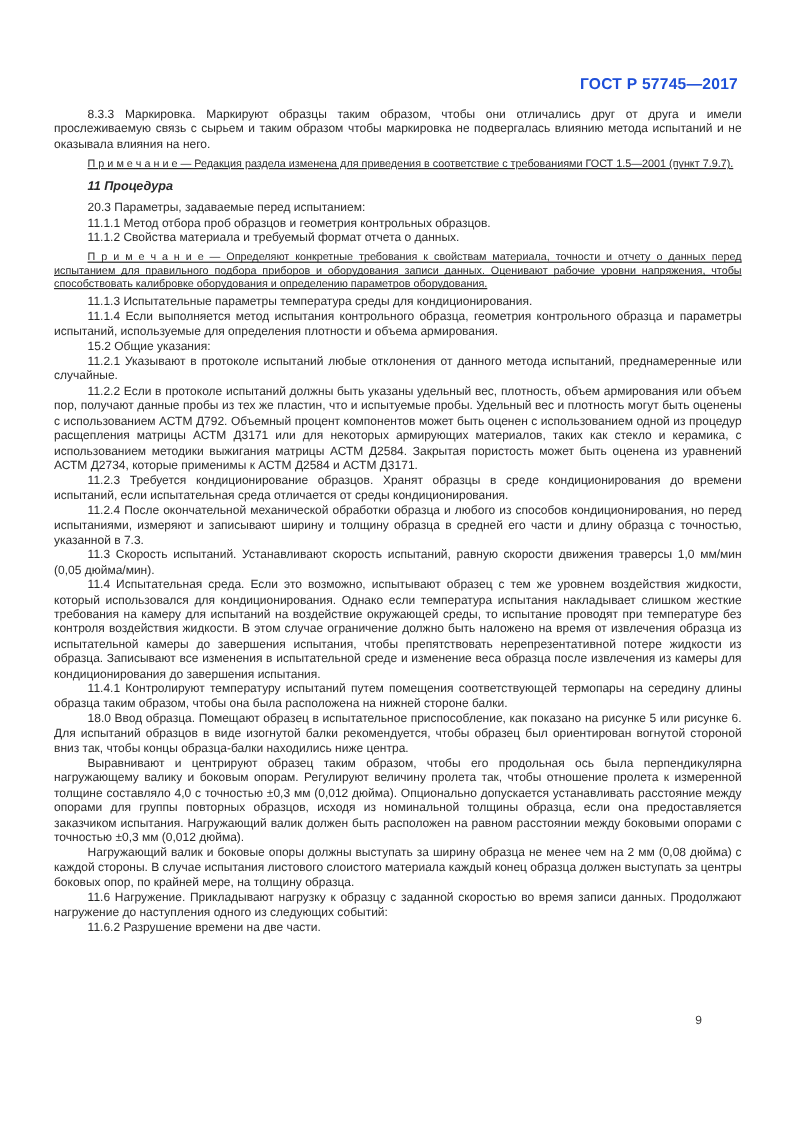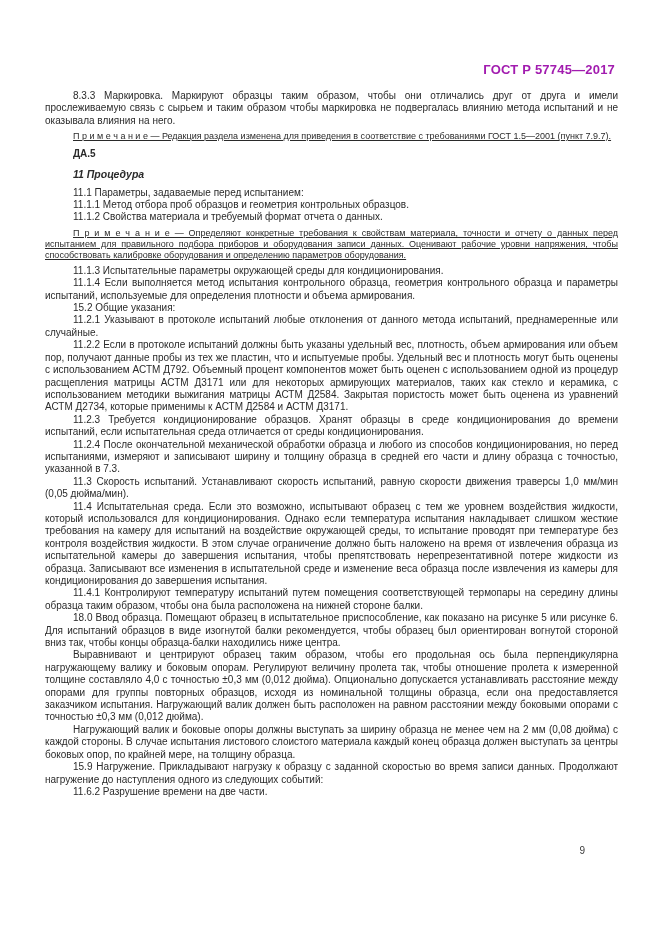--- a/index.html
+++ b/index.html
@@ -15,21 +15,21 @@
     font-family: "Liberation Sans", sans-serif;
     color: #2a2a2a;
     overflow: hidden;
   }
   .doc-header {
     position: absolute;
     top: 62px;
     right: 46px;
     font-size: 13px;
     font-weight: bold;
-    color: #a21caf;
+    color: #1d4ed8;
     letter-spacing: 0.2px;
   }
   .content {
     position: absolute;
     top: 90px;
     left: 45px;
     width: 573px;
   }
   .content p {
     margin: 0;
@@ -76,38 +76,37 @@
 </head>
 <body>
 
 <div class="page">
 
   <div class="doc-header">ГОСТ Р 57745—2017</div>
 
   <div class="content">
     <p class="para">8.3.3 Маркировка. Маркируют образцы таким образом, чтобы они отличались друг от друга и имели прослеживаемую связь с сырьем и таким образом чтобы маркировка не подвергалась влиянию метода испытаний и не оказывала влияния на него.</p>
     <p class="note">П р и м е ч а н и е — Редакция раздела изменена для приведения в соответствие с требованиями ГОСТ 1.5—2001 (пункт 7.9.7).</p>
-    <p class="label-bold">ДА.5</p>
     <p class="heading">11 Процедура</p>
-    <p class="para">11.1 Параметры, задаваемые перед испытанием:</p>
+    <p class="para">20.3 Параметры, задаваемые перед испытанием:</p>
     <p class="para">11.1.1 Метод отбора проб образцов и геометрия контрольных образцов.</p>
     <p class="para">11.1.2 Свойства материала и требуемый формат отчета о данных.</p>
     <p class="note">П р и м е ч а н и е — Определяют конкретные требования к свойствам материала, точности и отчету о данных перед испытанием для правильного подбора приборов и оборудования записи данных. Оценивают рабочие уровни напряжения, чтобы способствовать калибровке оборудования и определению параметров оборудования.</p>
-    <p class="para">11.1.3 Испытательные параметры окружающей среды для кондиционирования.</p>
+    <p class="para">11.1.3 Испытательные параметры температура среды для кондиционирования.</p>
     <p class="para">11.1.4 Если выполняется метод испытания контрольного образца, геометрия контрольного образца и параметры испытаний, используемые для определения плотности и объема армирования.</p>
     <p class="para">15.2 Общие указания:</p>
     <p class="para">11.2.1 Указывают в протоколе испытаний любые отклонения от данного метода испытаний, преднамеренные или случайные.</p>
     <p class="para">11.2.2 Если в протоколе испытаний должны быть указаны удельный вес, плотность, объем армирования или объем пор, получают данные пробы из тех же пластин, что и испытуемые пробы. Удельный вес и плотность могут быть оценены с использованием АСТМ Д792. Объемный процент компонентов может быть оценен с использованием одной из процедур расщепления матрицы АСТМ Д3171 или для некоторых армирующих материалов, таких как стекло и керамика, с использованием методики выжигания матрицы АСТМ Д2584. Закрытая пористость может быть оценена из уравнений АСТМ Д2734, которые применимы к АСТМ Д2584 и АСТМ Д3171.</p>
     <p class="para">11.2.3 Требуется кондиционирование образцов. Хранят образцы в среде кондиционирования до времени испытаний, если испытательная среда отличается от среды кондиционирования.</p>
     <p class="para">11.2.4 После окончательной механической обработки образца и любого из способов кондиционирования, но перед испытаниями, измеряют и записывают ширину и толщину образца в средней его части и длину образца с точностью, указанной в 7.3.</p>
     <p class="para">11.3 Скорость испытаний. Устанавливают скорость испытаний, равную скорости движения траверсы 1,0 мм/мин (0,05 дюйма/мин).</p>
     <p class="para">11.4 Испытательная среда. Если это возможно, испытывают образец с тем же уровнем воздействия жидкости, который использовался для кондиционирования. Однако если температура испытания накладывает слишком жесткие требования на камеру для испытаний на воздействие окружающей среды, то испытание проводят при температуре без контроля воздействия жидкости. В этом случае ограничение должно быть наложено на время от извлечения образца из испытательной камеры до завершения испытания, чтобы препятствовать нерепрезентативной потере жидкости из образца. Записывают все изменения в испытательной среде и изменение веса образца после извлечения из камеры для кондиционирования до завершения испытания.</p>
     <p class="para">11.4.1 Контролируют температуру испытаний путем помещения соответствующей термопары на середину длины образца таким образом, чтобы она была расположена на нижней стороне балки.</p>
     <p class="para">18.0 Ввод образца. Помещают образец в испытательное приспособление, как показано на рисунке 5 или рисунке 6. Для испытаний образцов в виде изогнутой балки рекомендуется, чтобы образец был ориентирован вогнутой стороной вниз так, чтобы концы образца-балки находились ниже центра.</p>
     <p class="para">Выравнивают и центрируют образец таким образом, чтобы его продольная ось была перпендикулярна нагружающему валику и боковым опорам. Регулируют величину пролета так, чтобы отношение пролета к измеренной толщине составляло 4,0 с точностью ±0,3 мм (0,012 дюйма). Опционально допускается устанавливать расстояние между опорами для группы повторных образцов, исходя из номинальной толщины образца, если она предоставляется заказчиком испытания. Нагружающий валик должен быть расположен на равном расстоянии между боковыми опорами с точностью ±0,3 мм (0,012 дюйма).</p>
     <p class="para">Нагружающий валик и боковые опоры должны выступать за ширину образца не менее чем на 2 мм (0,08 дюйма) с каждой стороны. В случае испытания листового слоистого материала каждый конец образца должен выступать за центры боковых опор, по крайней мере, на толщину образца.</p>
-    <p class="para">15.9 Нагружение. Прикладывают нагрузку к образцу с заданной скоростью во время записи данных. Продолжают нагружение до наступления одного из следующих событий:</p>
+    <p class="para">11.6 Нагружение. Прикладывают нагрузку к образцу с заданной скоростью во время записи данных. Продолжают нагружение до наступления одного из следующих событий:</p>
     <p class="para">11.6.2 Разрушение времени на две части.</p>
   </div>
 
   <div class="page-number">9</div>
 
 </div>
 
 </body></html>

